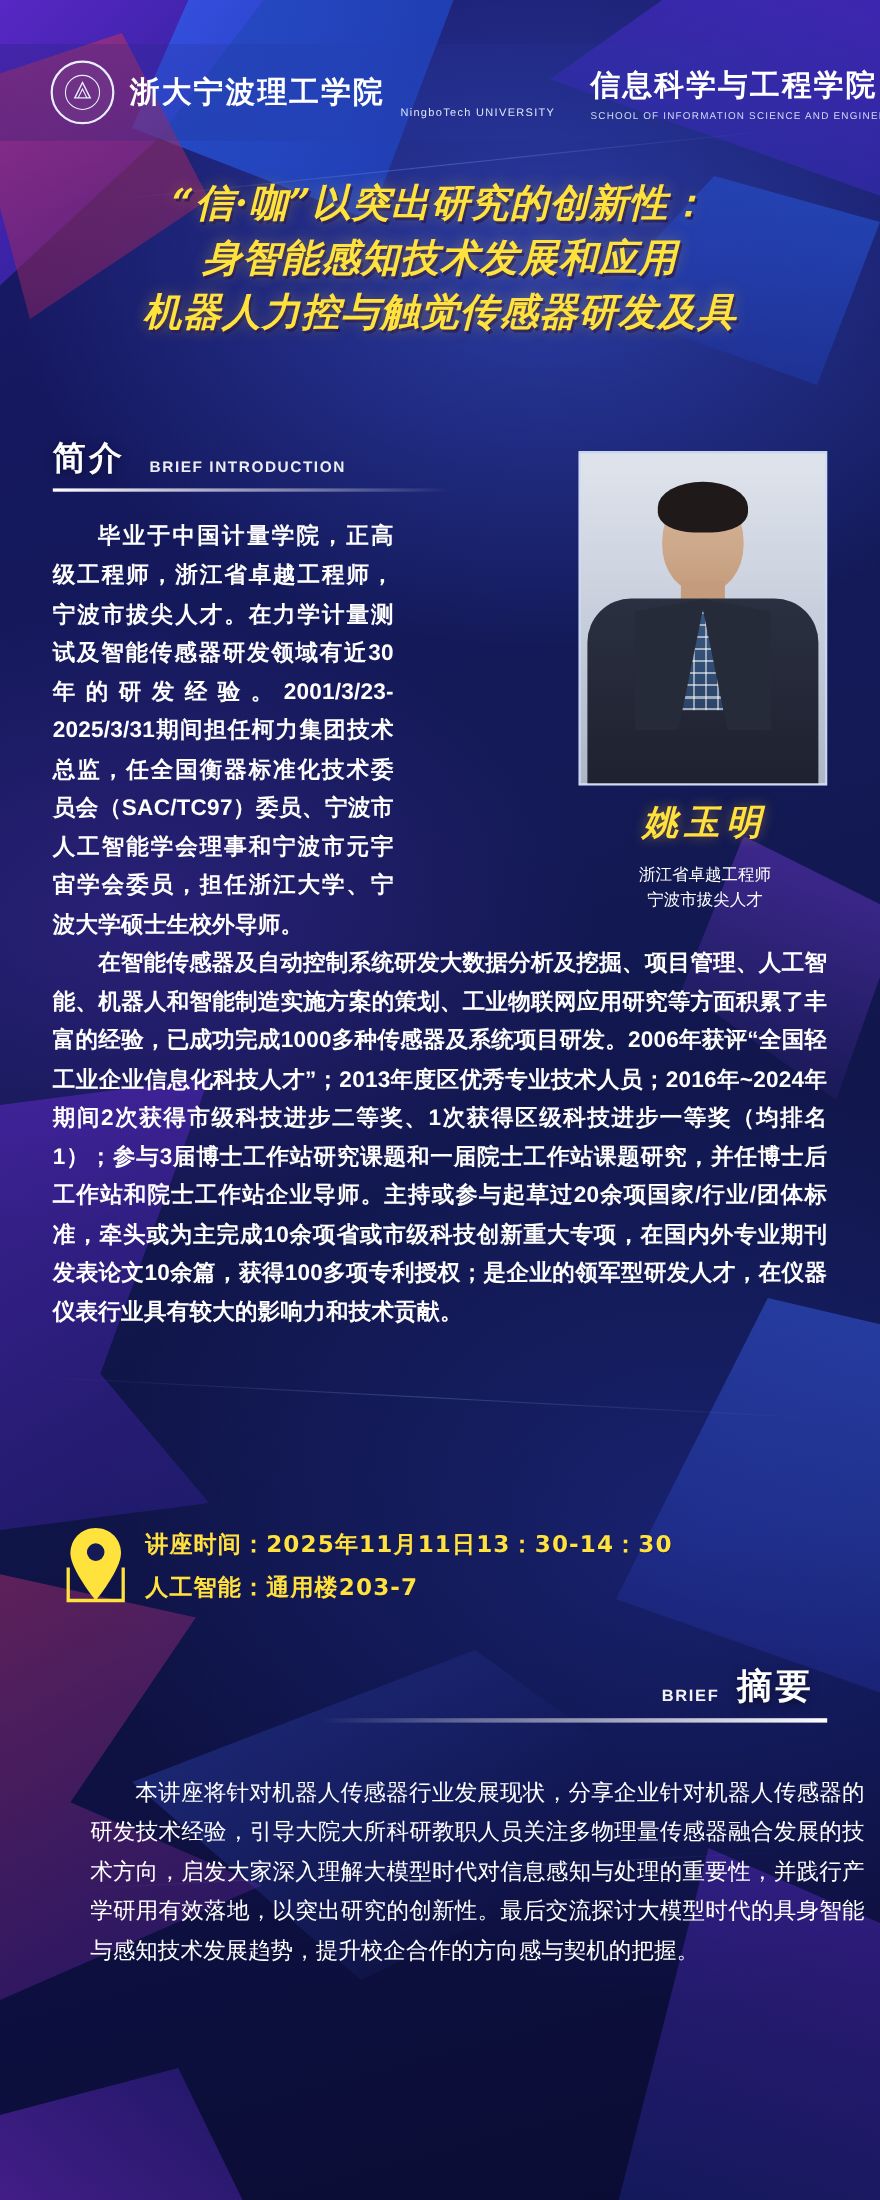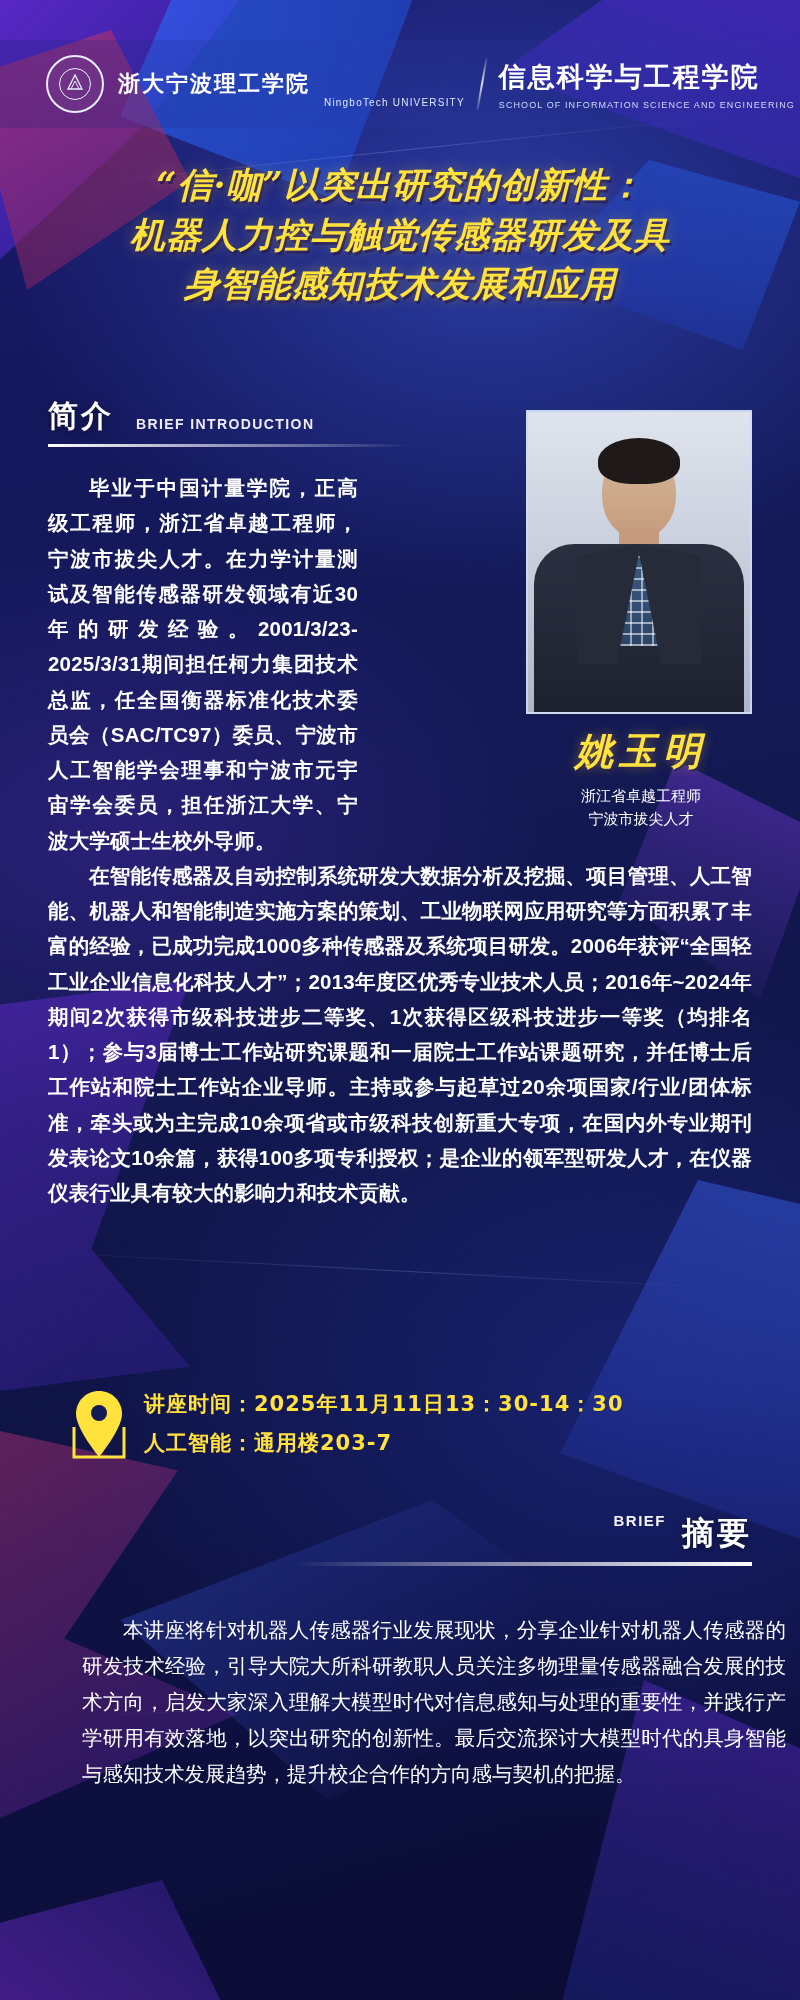--- a/index.html
+++ b/index.html
@@ -85,21 +85,21 @@
     color: #e8eefc;
     font-size: 9px; line-height: 1.05; text-align: center;
     flex: none;
     background: rgba(255,255,255,0.04);
   }
   .logo-cn {
     margin-left: 14px;
     color: #ffffff;
     font-family: "DejaVu Serif", serif;
     font-weight: bold;
-    font-size: 22px;
+    font-size: 27px;
     letter-spacing: 2px;
     white-space: nowrap;
   }
   .logo-en {
     margin-left: 14px;
     color: #dfe7fb;
     font-size: 10px;
     letter-spacing: 1.2px;
     white-space: nowrap;
     align-self: flex-end;
@@ -229,21 +229,21 @@
   
   .name {
     position: absolute;
     top: 726px; right: 48px;
     width: 222px;
     text-align: center;
     color: #ffe23c;
     font-family: "DejaVu Serif", serif;
     font-weight: bold;
     font-style: italic;
-    font-size: 38px;
+    font-size: 32px;
     letter-spacing: 6px;
     text-shadow: 0 0 12px rgba(255,210,40,.4), 2px 2px 0 rgba(30,20,90,.7);
   }
   .name-sub {
     position: absolute;
     top: 784px; right: 48px;
     width: 222px;
     text-align: center;
     color: #ffffff;
     font-size: 15px;
@@ -261,40 +261,40 @@
     text-align: justify;
     letter-spacing: .2px;
     font-weight: bold;
   }
   .bio p { margin: 0; text-indent: 2em; }
   .bio .narrow { width: 310px; }
 
   
   .info {
     position: absolute;
-    top: 1385px; left: 60px;
-    display: flex; align-items: flex-end;
+    top: 1385px; left: 48px;
+    display: flex; align-items: flex-start;
   }
   .pin-wrap { width: 78px; flex: none; display:flex; align-items:center; justify-content:center; }
   .info-lines { margin-left: 6px; }
   .info-line {
     color: #ffe23c;
     font-family: "DejaVu Sans", sans-serif;
     font-weight: bold;
     font-size: 21px;
     letter-spacing: 1px;
     line-height: 1.85;
     text-shadow: 1px 1px 0 rgba(30,20,90,.6);
   }
 
   
   .abs-head {
     position: absolute;
-    top: 1512px; right: 48px;
-    display: flex; 
+    top: 1512px; right: 60px;
+    display: flex; align-items: flex-end;
   }
   .abs-en {
     color: #ffffff;
     font-size: 15px;
     font-weight: bold;
     letter-spacing: 1.5px;
     padding-bottom: 6px;
     margin-right: 16px;
     opacity: .95;
   }
@@ -359,22 +359,22 @@
     <div class="logo-en">NingboTech UNIVERSITY</div>
     <div class="logo-div"></div>
     <div class="dept">
       <div class="dept-cn">信息科学与工程学院</div>
       <div class="dept-en">SCHOOL OF INFORMATION SCIENCE AND ENGINEERING</div>
     </div>
   </div>
 
   <div class="title-wrap">
     <div class="title-line">“信·咖”以突出研究的创新性：</div>
+    <div class="title-line">身智能感知技术发展和应用</div>
     <div class="title-line">机器人力控与触觉传感器研发及具</div>
-    <div class="title-line">身智能感知技术发展和应用</div>
   </div>
 
   <div class="brief-head">
     <div class="brief-cn">简介</div>
     <div class="brief-en">BRIEF INTRODUCTION</div>
   </div>
   <div class="brief-rule"></div>
 
   <div class="portrait">
     <div class="p-bg"></div>

